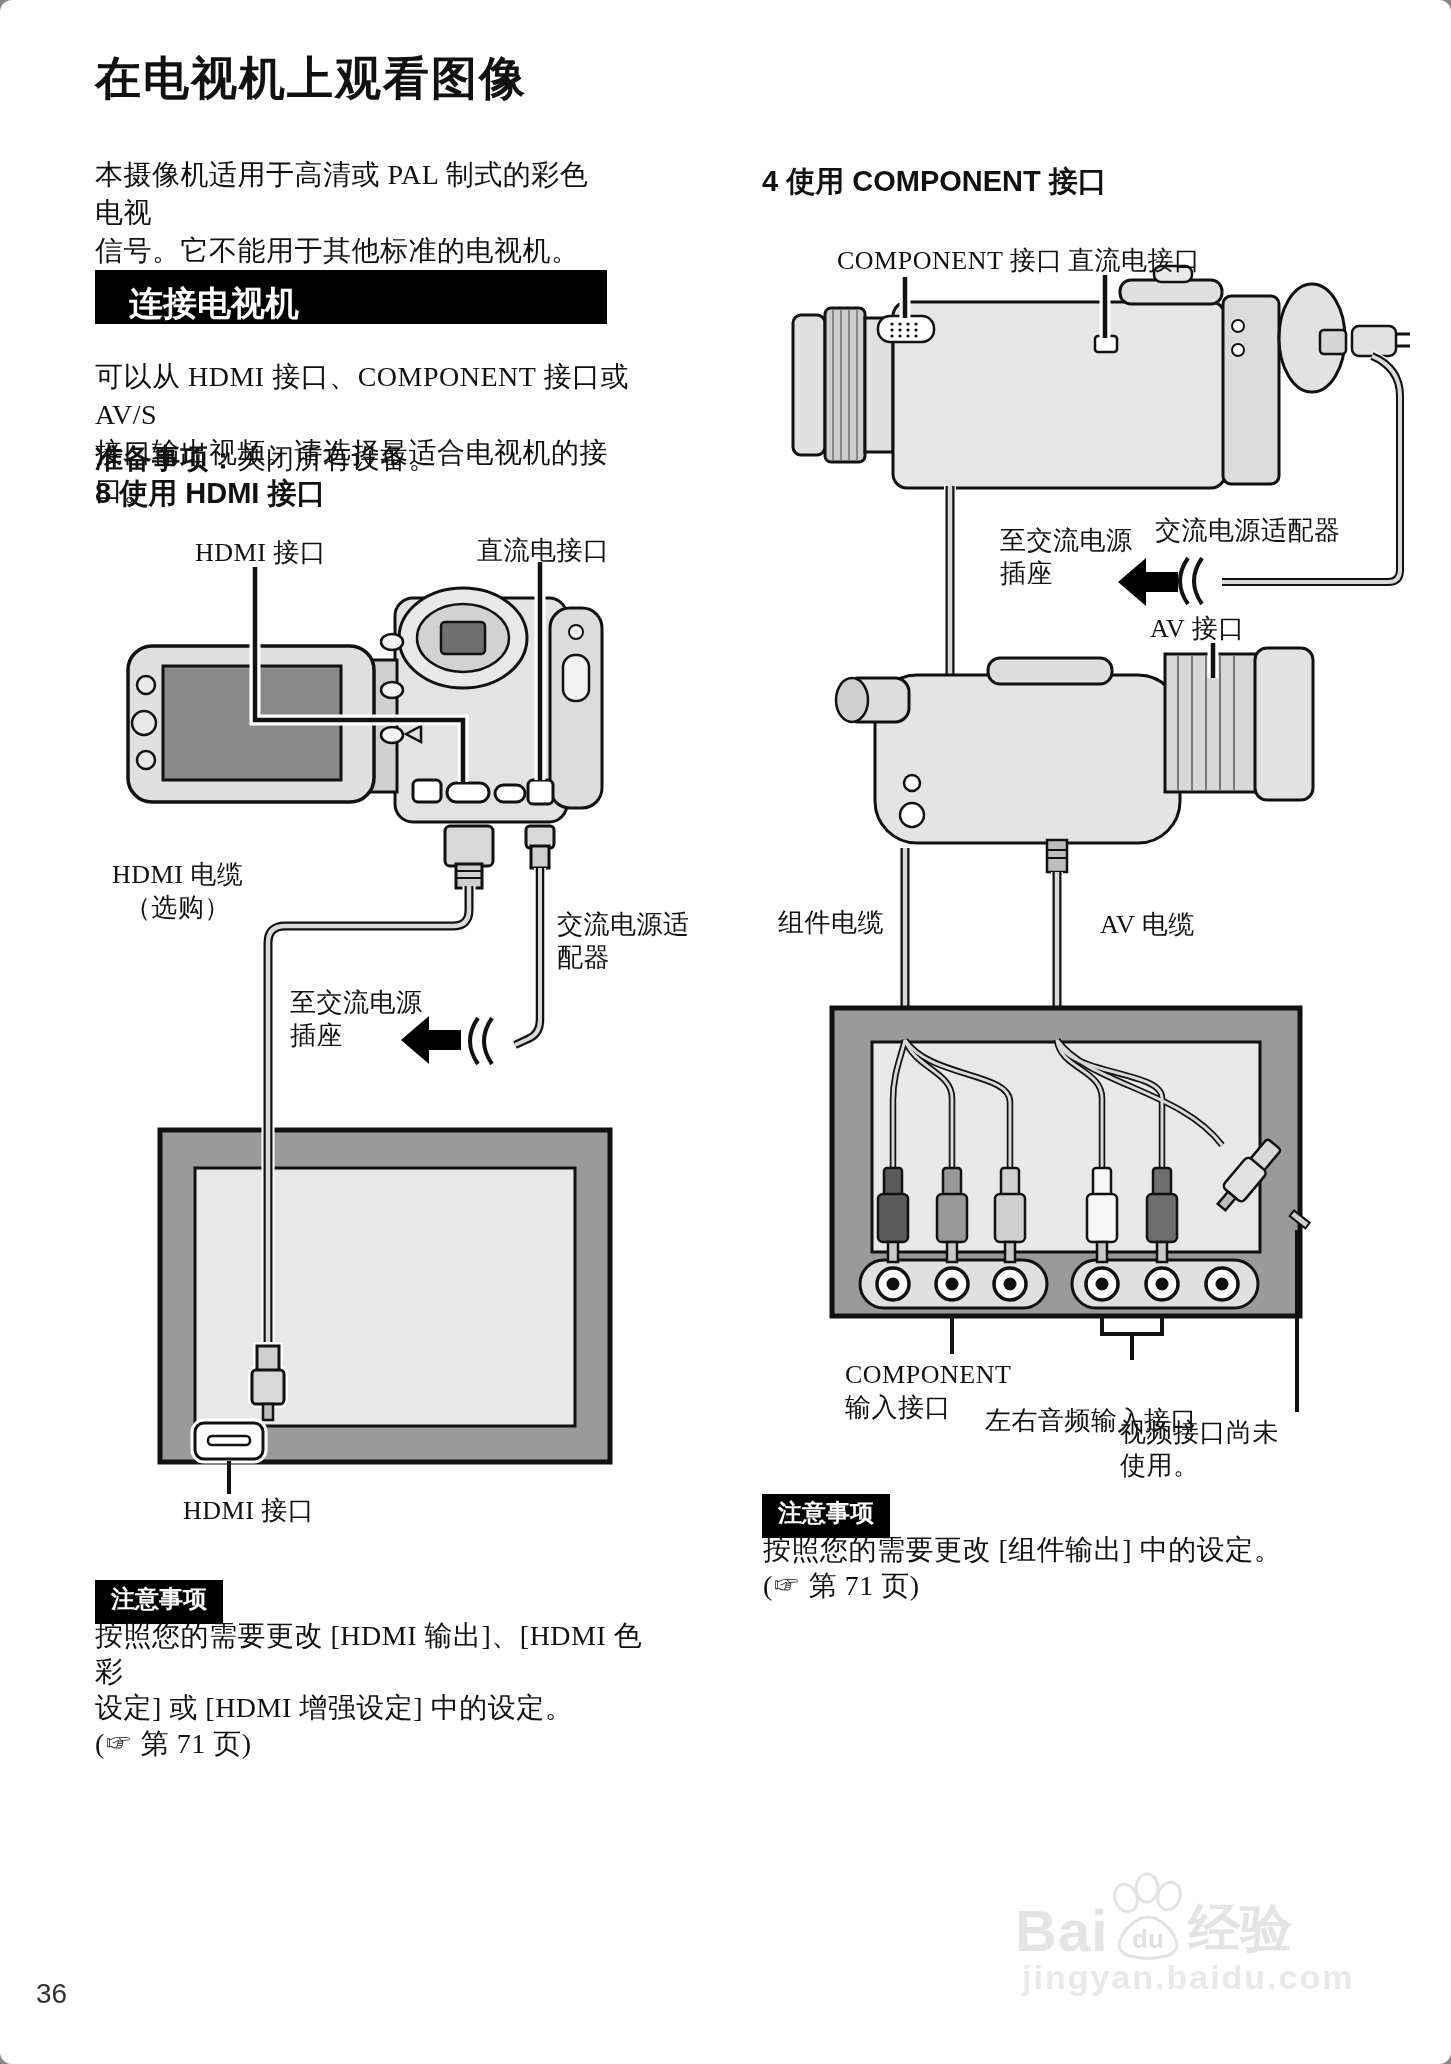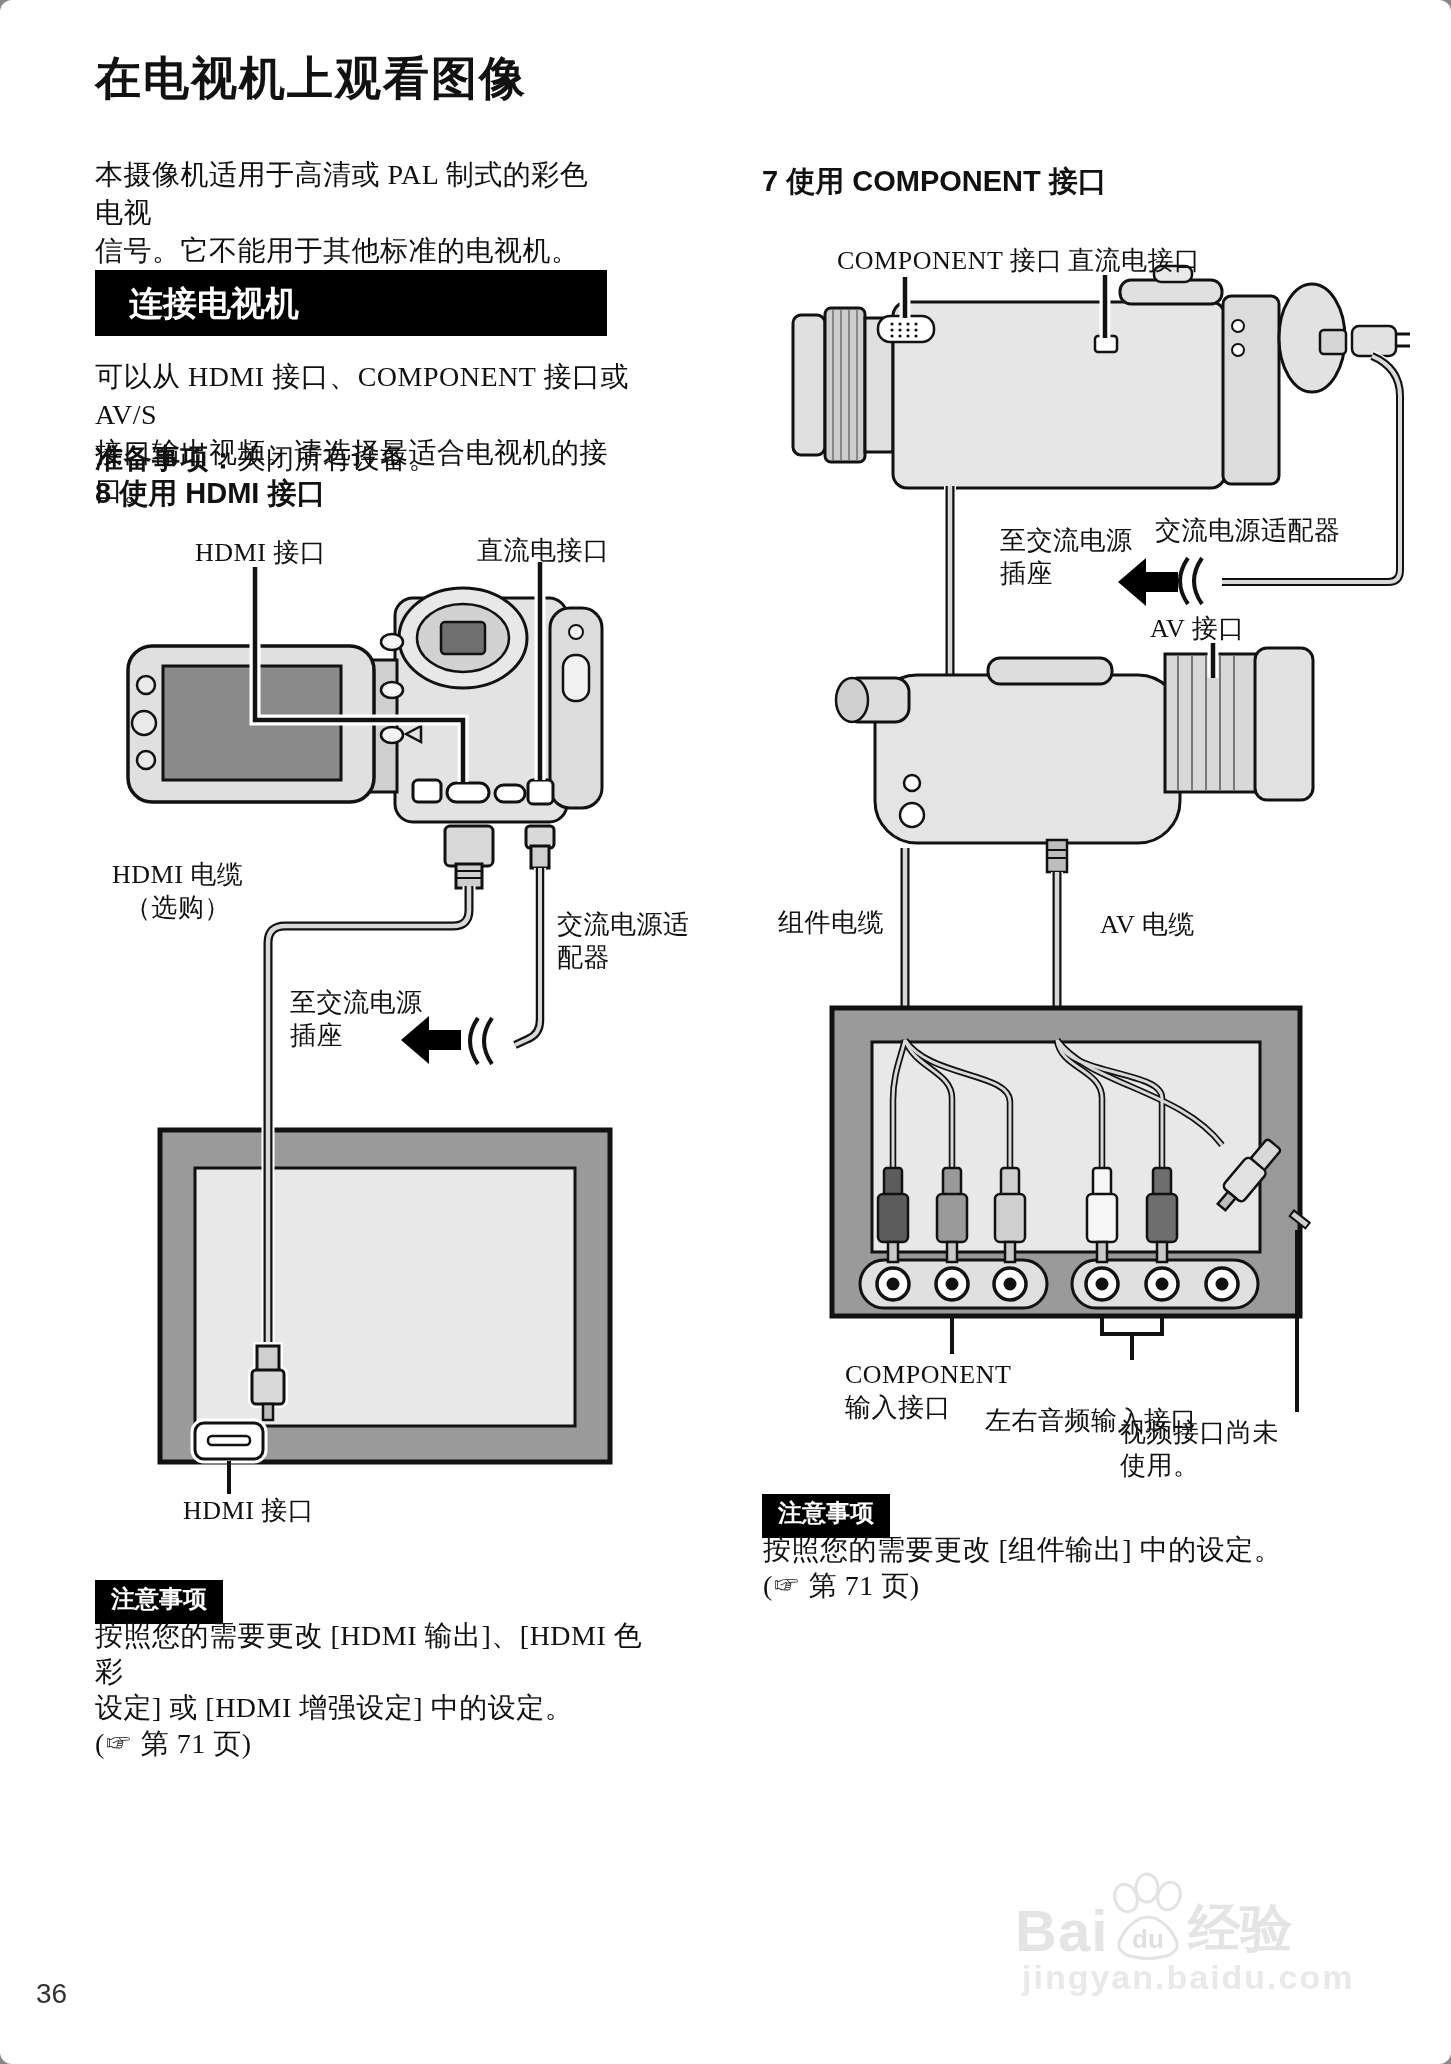--- a/index.html
+++ b/index.html
@@ -27,21 +27,21 @@
 </head>
 <body>
 
 <div class="page">
 
   <div class="abs title" style="left:95px;top:48px;">在电视机上观看图像</div>
 
   <div class="abs body-text pre" style="left:95px;top:156px;width:520px;">本摄像机适用于高清或 PAL 制式的彩色电视
 信号。它不能用于其他标准的电视机。</div>
 
-  <div class="abs banner" style="left:95px;top:270px;width:512px;height:66px;">连接电视机</div>
+  <div class="abs banner" style="left:95px;top:270px;width:512px;height:54px;">连接电视机</div>
 
   <div class="abs body-text pre" style="left:95px;top:358px;width:540px;">可以从 HDMI 接口、COMPONENT 接口或 AV/S
 接口输出视频。请选择最适合电视机的接口。</div>
 
   <div class="abs body-text" style="left:95px;top:440px;">
     <span class="sans" style="font-weight:bold;">准备事项：</span><span>关闭所有设备。</span>
   </div>
 
   <div class="abs step-head" style="left:95px;top:474px;">8 使用 HDMI 接口</div>
 
@@ -136,21 +136,21 @@
 配器</div>
   <div class="abs lbl pre" style="left:290px;top:986px;">至交流电源
 插座</div>
   <div class="abs lbl" style="left:183px;top:1494px;">HDMI 接口</div>
 
   <div class="abs badge" style="left:95px;top:1580px;">注意事项</div>
   <div class="abs note-text pre" style="left:95px;top:1618px;width:560px;">按照您的需要更改 [HDMI 输出]、[HDMI 色彩
 设定] 或 [HDMI 增强设定] 中的设定。
 (☞ 第 71 页)</div>
 
-  <div class="abs step-head" style="left:762px;top:162px;">7 使用 COMPONENT 接口</div>
+  <div class="abs step-head" style="left:762px;top:162px;">4 使用 COMPONENT 接口</div>
 
   <svg class="abs" style="left:760px;top:230px;" width="691" height="1290" viewBox="0 0 691 1290">
 
     <g>
       <rect x="33" y="85" width="32" height="140" rx="8" fill="#e0e0e0" stroke="#111" stroke-width="3"></rect>
       <rect x="65" y="78" width="40" height="154" rx="6" fill="#cdcdcd" stroke="#111" stroke-width="3"></rect>
       <line x1="73" y1="80" x2="73" y2="230" stroke="#888" stroke-width="2"></line>
       <line x1="81" y1="80" x2="81" y2="230" stroke="#888" stroke-width="2"></line>
       <line x1="89" y1="80" x2="89" y2="230" stroke="#888" stroke-width="2"></line>
       <line x1="97" y1="80" x2="97" y2="230" stroke="#888" stroke-width="2"></line>

